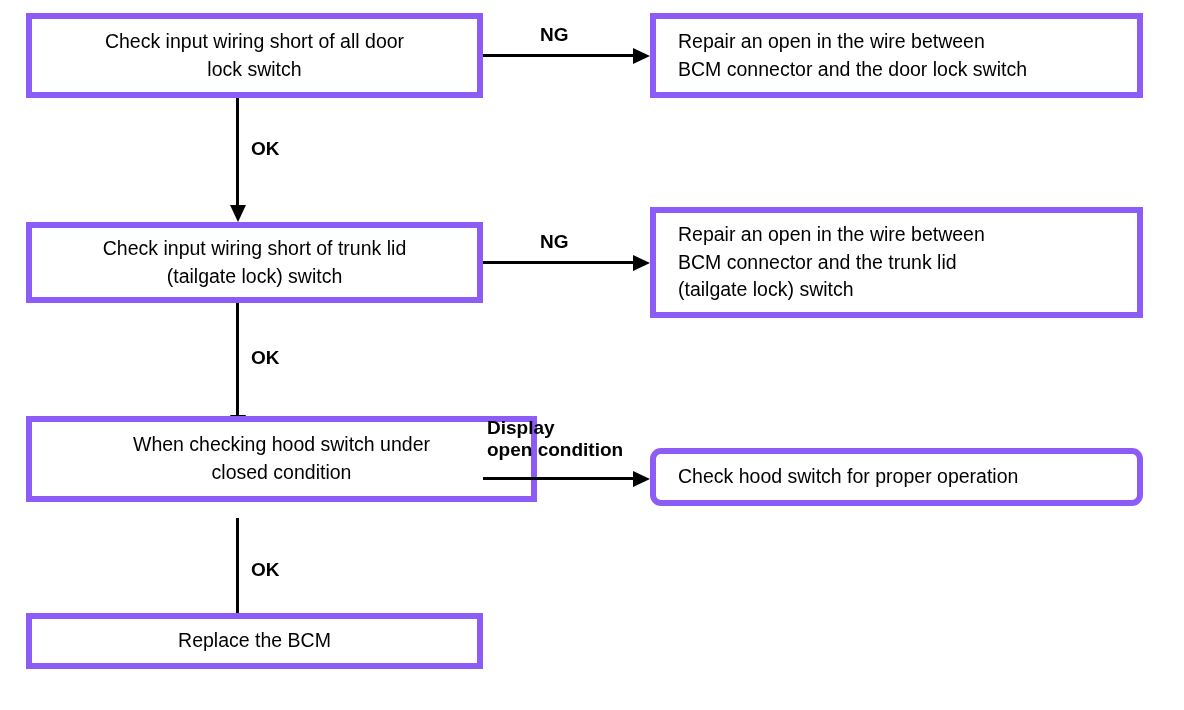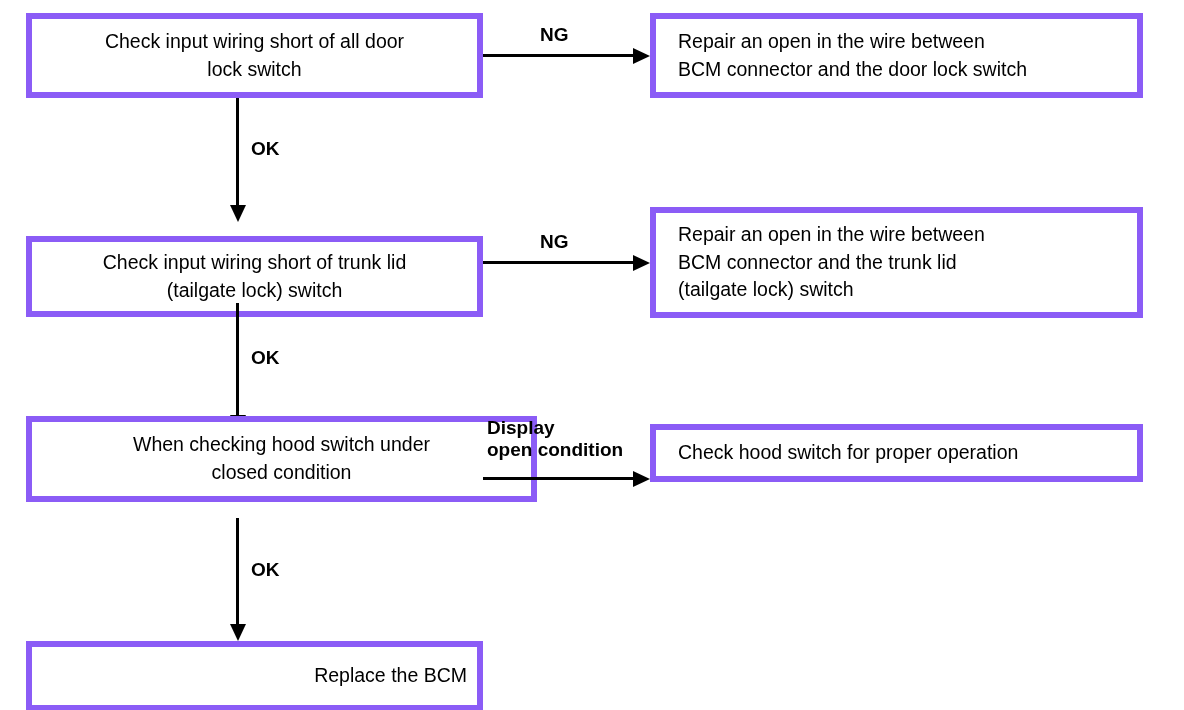--- a/index.html
+++ b/index.html
@@ -91,21 +91,21 @@
 
   <div class="node" style="left:650px; top:13px; width:493px; height:85px;">
     <div class="node-text left-align">Repair an open in the wire between
 BCM connector and the door lock switch</div>
   </div>
 
   <div class="vline" style="left:236px; top:98px; height:107px;"></div>
   <div class="arrow-down" style="left:229.5px; top:205px;"></div>
   <div class="edge-label" style="left:251px; top:138px;">OK</div>
 
-  <div class="node" style="left:26px; top:236px; width:457px; height:81px;">
+  <div class="node" style="left:26px; top:222px; width:457px; height:81px;">
     <div class="node-text">Check input wiring short of trunk lid
 (tailgate lock) switch</div>
   </div>
 
   <div class="hline" style="left:483px; top:261px; width:150px;"></div>
   <div class="arrow-right" style="left:633px; top:254.5px;"></div>
   <div class="edge-label" style="left:540px; top:231px;">NG</div>
 
   <div class="node" style="left:650px; top:207px; width:493px; height:111px;">
     <div class="node-text left-align">Repair an open in the wire between
@@ -120,25 +120,25 @@
   <div class="node" style="left:26px; top:416px; width:511px; height:86px;align-items:center;">
     <div class="node-text">When checking hood switch under
 closed condition</div>
   </div>
 
   <div class="hline" style="left:483px; top:477px; width:150px;"></div>
   <div class="arrow-right" style="left:633px; top:470.5px;"></div>
   <div class="edge-label" style="left:487px; top:417px; width:165px;">Display
 open condition</div>
 
-  <div class="node" style="left:650px; top:424px; width:493px; height:58px;">
+  <div class="node" style="left:650px; top:448px; width:493px; height:58px;border-radius:11px;">
     <div class="node-text left-align">Check hood switch for proper operation</div>
   </div>
 
   <div class="vline" style="left:236px; top:518px; height:106px;"></div>
   <div class="arrow-down" style="left:229.5px; top:624px;"></div>
   <div class="edge-label" style="left:251px; top:559px;">OK</div>
 
-  <div class="node" style="left:26px; top:641px; width:457px; height:70px;justify-content:flex-end;">
+  <div class="node" style="left:26px; top:613px; width:457px; height:56px;">
     <div class="node-text">Replace the BCM</div>
   </div>
 
 </div>
 
 </body></html>

